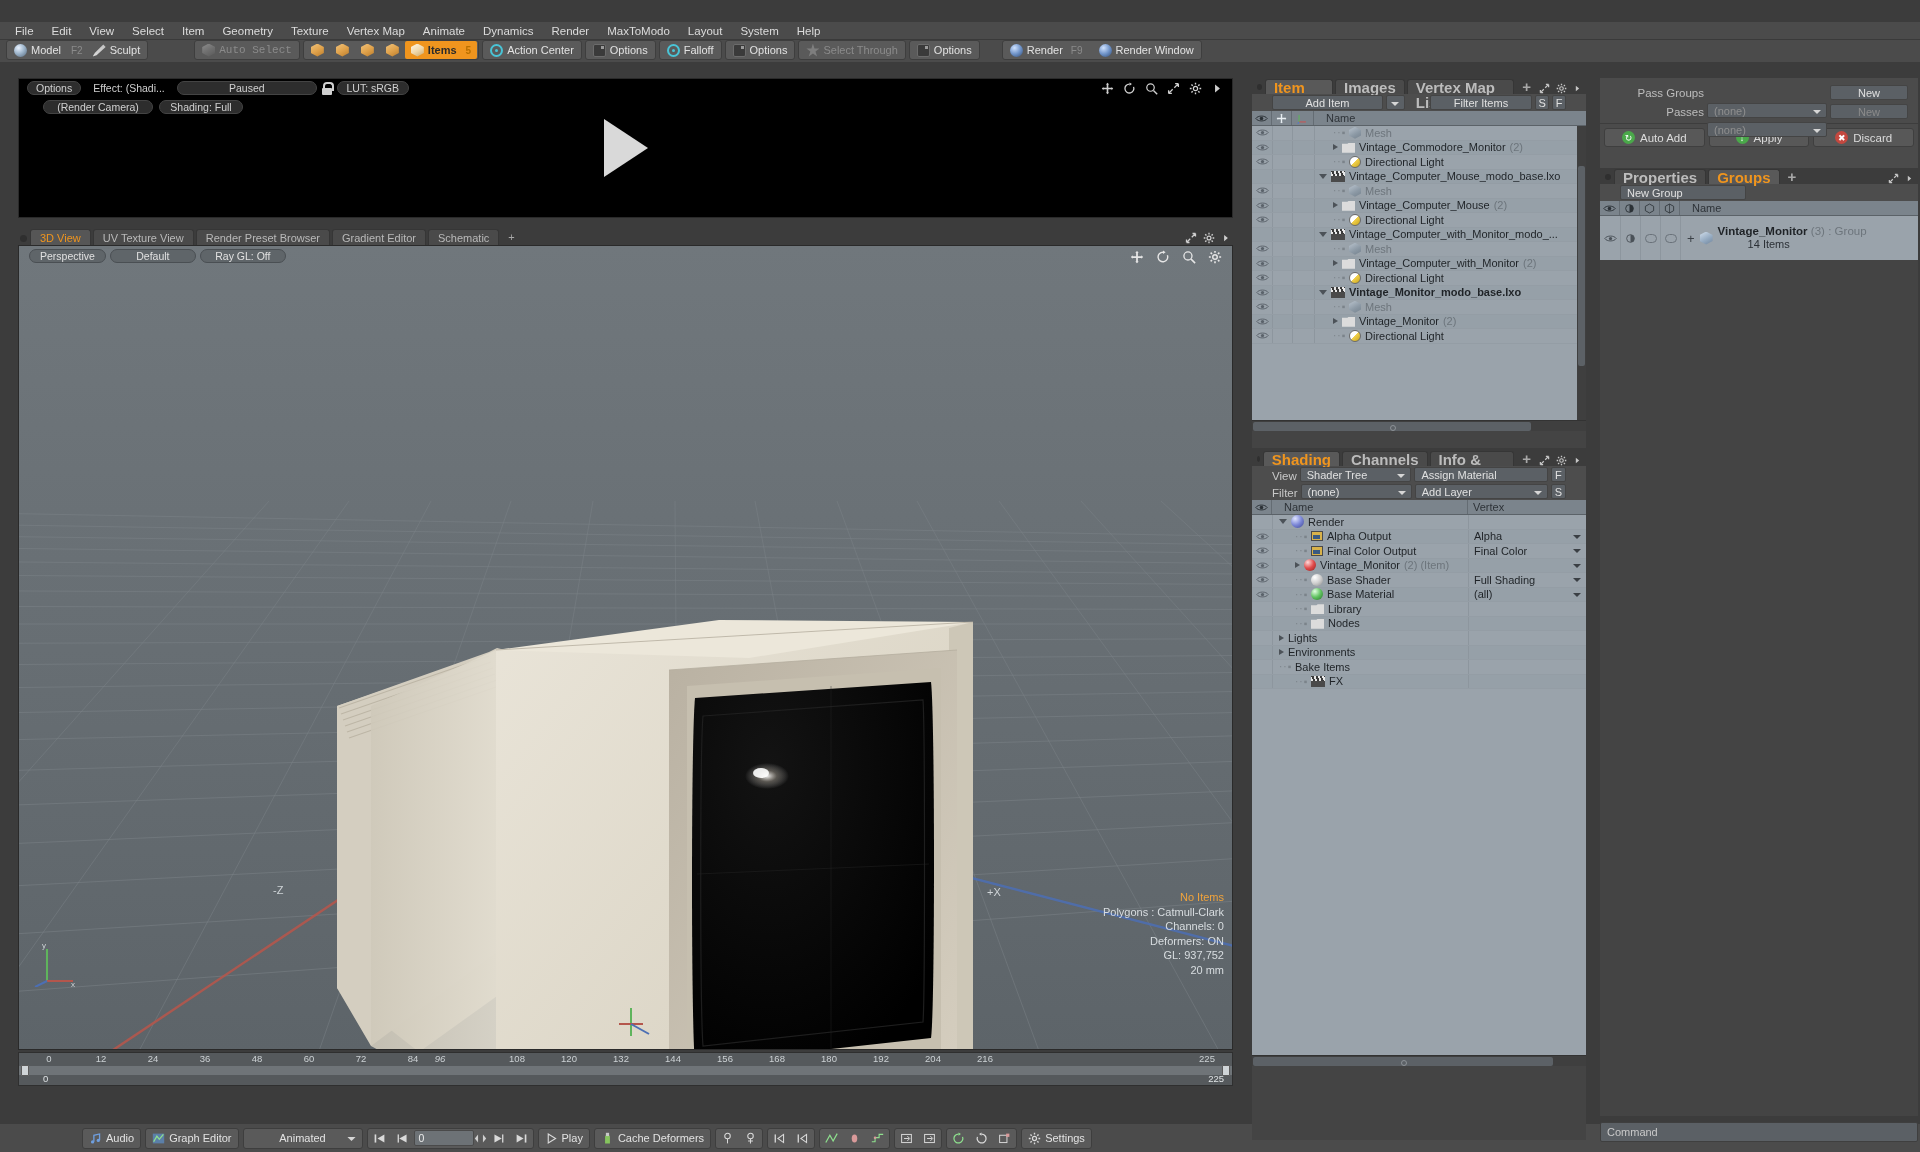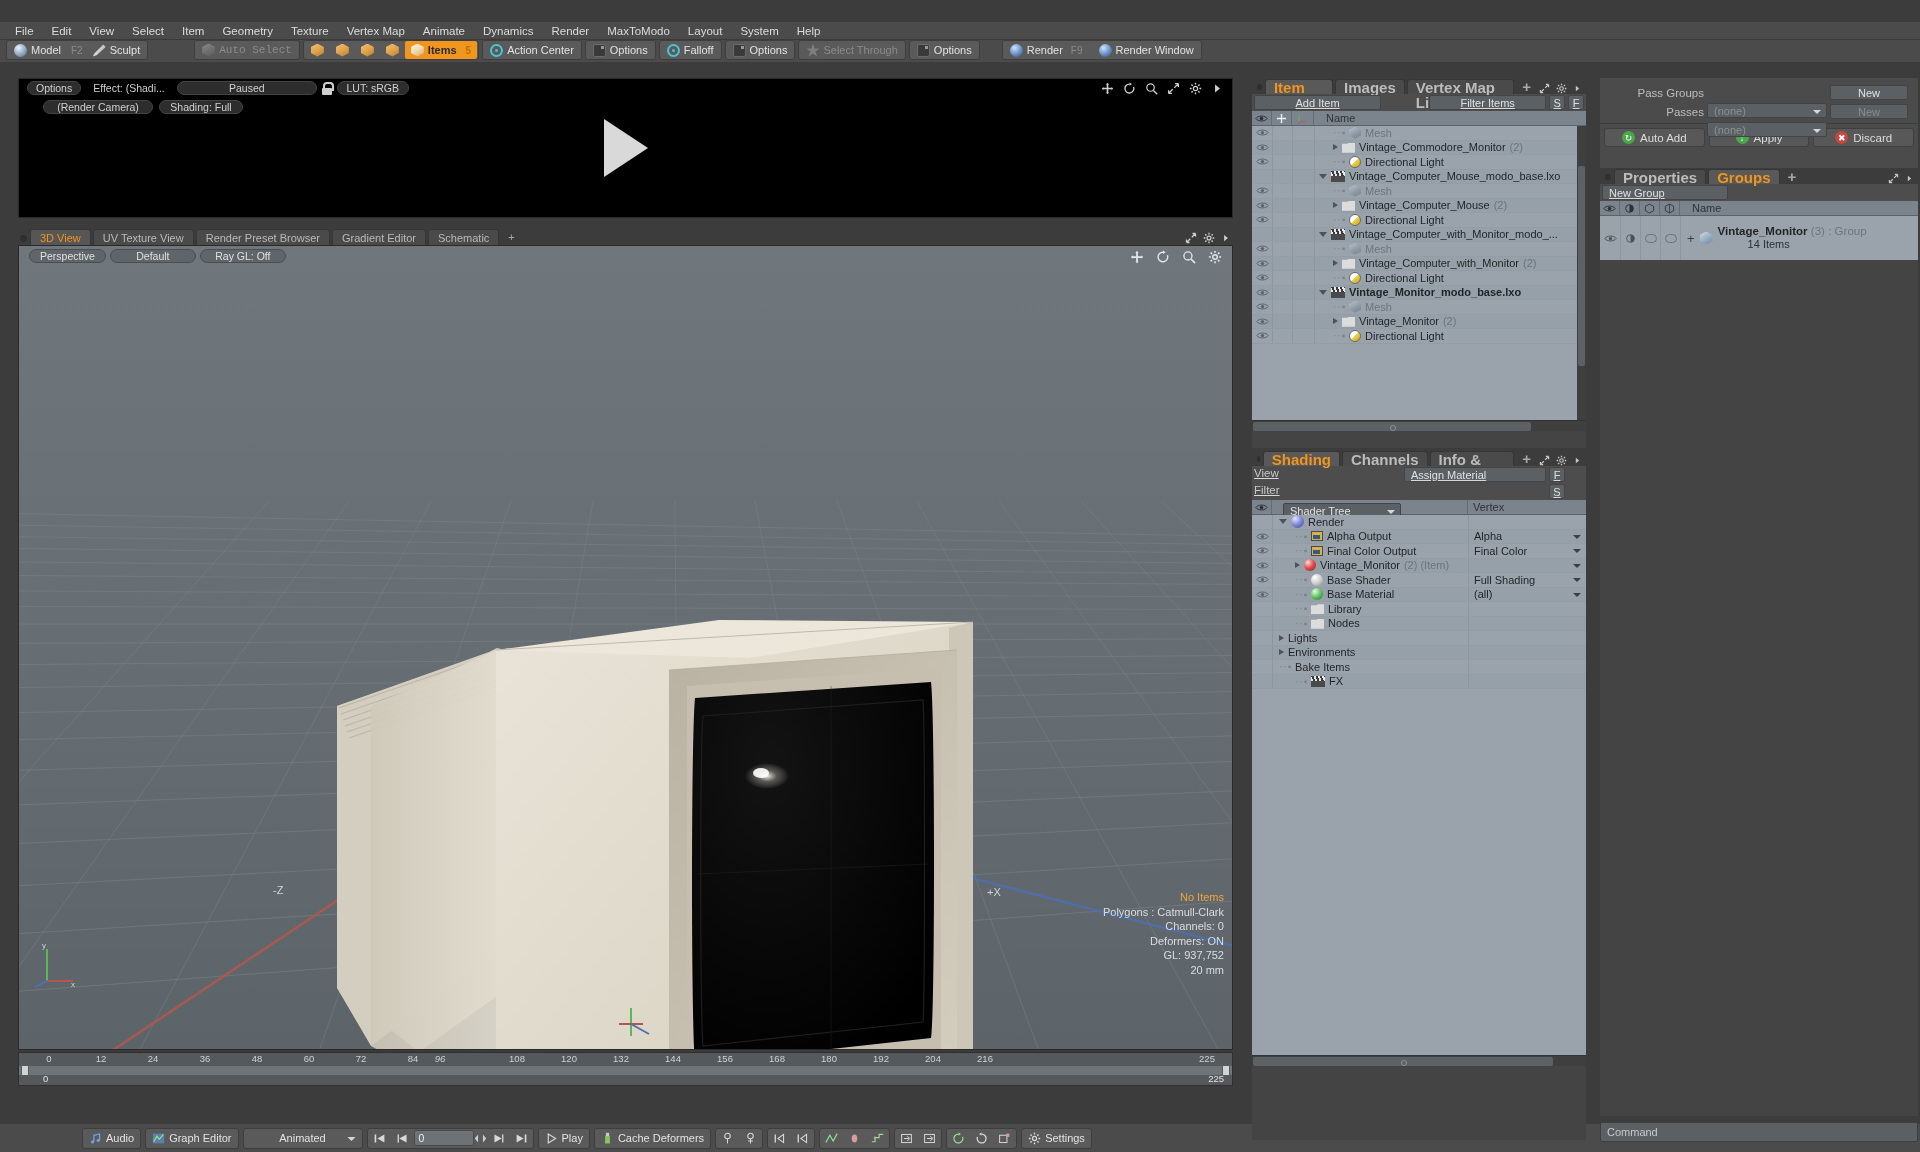--- a/index.html
+++ b/index.html
@@ -143,21 +143,21 @@
   .panel { position:absolute; background:#444; }
   .paneltabs { height:16px; display:flex; align-items:flex-end; background:#3c3c3c; padding-left:4px; }
   .ptab { height:15px; line-height:15px; padding:0 8px; font-size:15px; color:#bcbcbc;
           background:#4a4a4a; border:1px solid #363636; border-bottom:none;
           border-radius:3px 3px 0 0; margin-right:2px;font-weight:bold; }
   .ptab.active { color:#f0951e; background:#595959; }
   .ptab.plus{ background:transparent; border:none; color:#a8a8a8; padding:0 6px;}
   .pt-dot{width:6px;height:6px;border-radius:50%;background:#2f2f2f;margin:0 3px 4px 1px;}
   .pt-right{ margin-left:auto; display:flex; gap:6px; padding-right:4px; align-items:center; color:#c6c6c6;}
 
-  .rowbar { display:flex; align-items:flex-start; gap:3px; height:17px; padding:1px 2px; background:#4d4d4d;text-decoration:underline; }
+  .rowbar { display:flex; align-items:flex-end; gap:3px; height:17px; padding:1px 20px; background:#4d4d4d; }
   .ctl { height:15px; background:#5b6065; border:1px solid #444; border-radius:2px;
          color:#e0e0e0; font-size:11px; display:flex; align-items:center; padding:0 6px; }
   .ctl.center { justify-content:center; }
   .ctl.dd { justify-content:center; position:relative; padding-right:16px;margin-top:36px; }
   .ctl.dd::after { content:""; position:absolute; right:5px; top:6px;
                    border-left:4px solid transparent; border-right:4px solid transparent;
                    border-top:4px solid #d6d6d6; }
   .ctl.sq { width:16px; justify-content:center; padding:0; }
 
   .listhdr { display:flex; height:15px; background:#7b848c; color:#2e3338;

